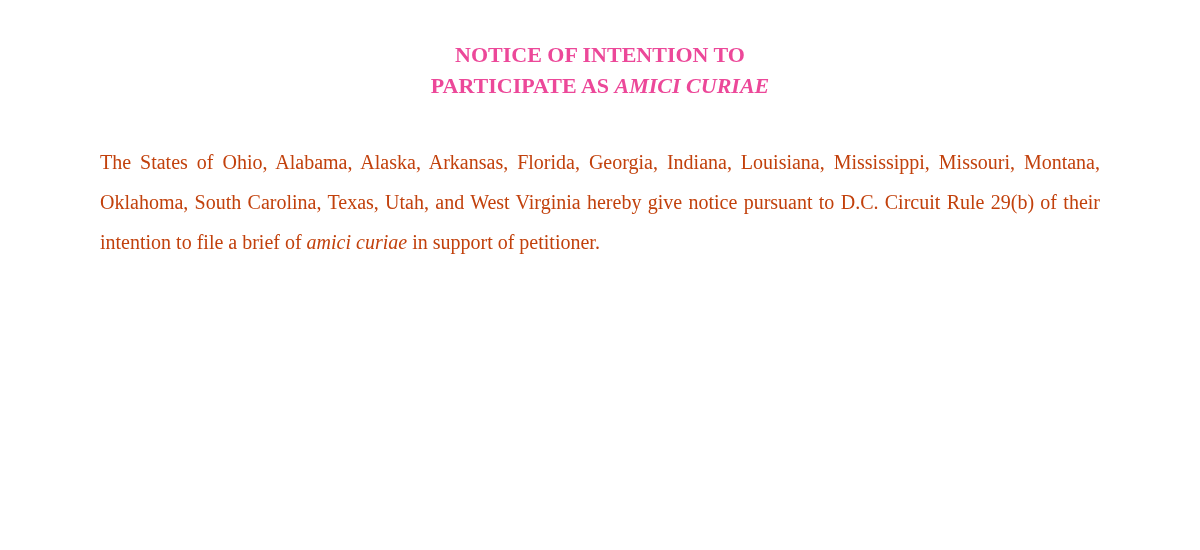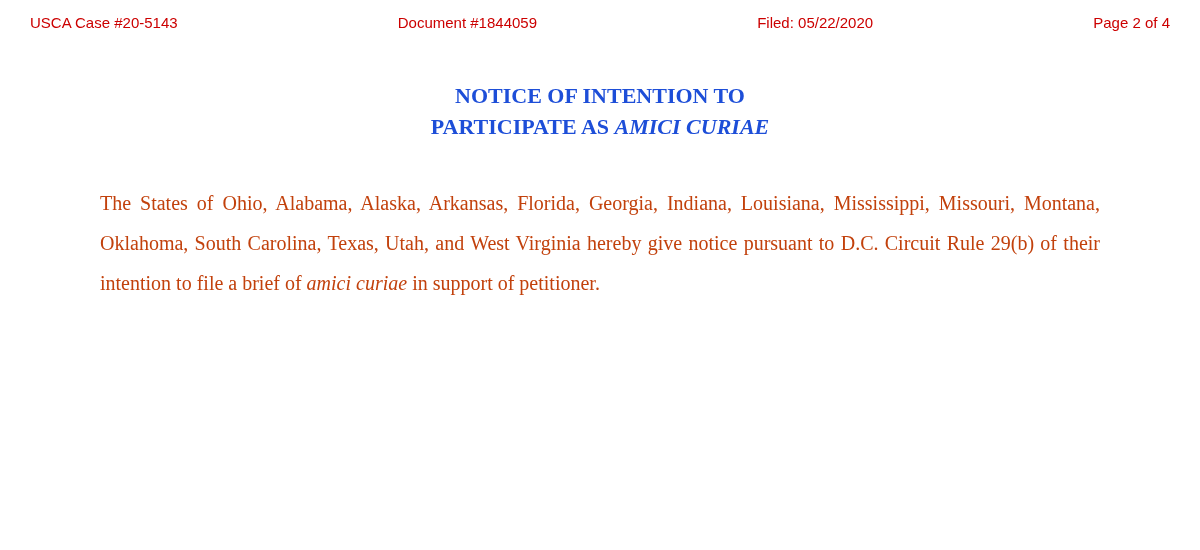--- a/index.html
+++ b/index.html
@@ -46,21 +46,21 @@
       text-align: center;
     }
 
     
     .notice-title {
       font-size: 22px;
       font-weight: bold;
       text-align: center;
       line-height: 1.4;
       margin-bottom: 40px;
-      color: #1d4ed8;
+      color: #ec4899;
       font-family: 'Times New Roman', Times, serif;
     }
 
     .notice-title .italic-part {
       font-style: italic;
       font-weight: bold;
     }
 
     
     .body-text {
@@ -74,26 +74,20 @@
 
     .body-text .italic {
       font-style: italic;
     }
   </style>
 </head>
 <body>
 
 <div class="page-container">
 
-  <div class="header-bar">
-    <span class="header-item">USCA Case #20-5143</span>
-    <span class="header-item">Document #1844059</span>
-    <span class="header-item">Filed: 05/22/2020</span>
-    <span class="header-item">Page 2 of 4</span>
-  </div>
 
   <div class="main-content">
 
     <div class="notice-title">
       <span>NOTICE OF INTENTION TO</span><br>
       <span>PARTICIPATE AS </span><span class="italic-part">AMICI CURIAE</span>
     </div>
 
     <p class="body-text">
       <span>The States of Ohio, Alabama, Alaska, Arkansas, Florida, Georgia, Indiana, Louisiana, Mississippi, Missouri, Montana, Oklahoma, South Carolina, Texas, Utah, and West Virginia hereby give notice pursuant to D.C. Circuit Rule 29(b) of their intention to file a brief of </span><span class="italic">amici curiae</span><span> in support of petitioner.</span>

